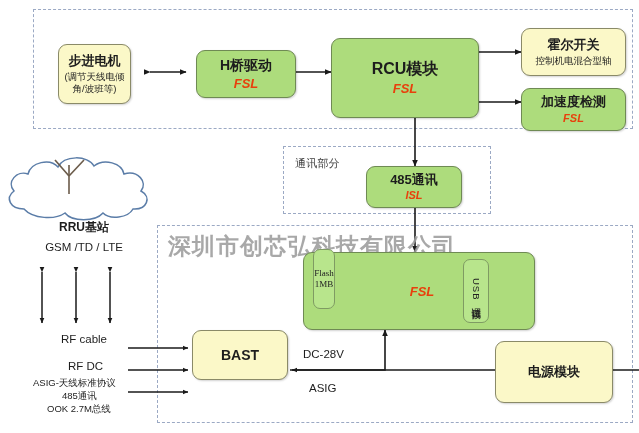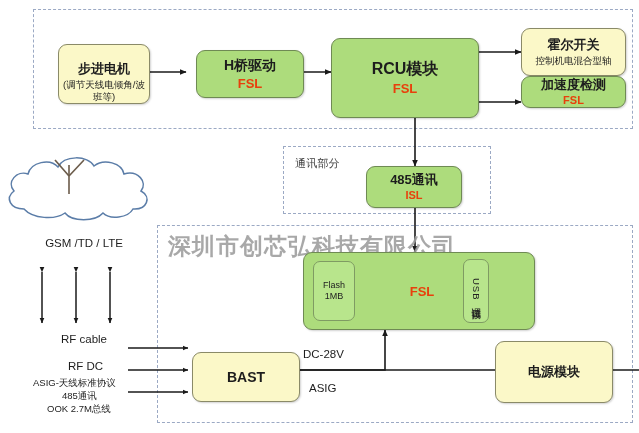--- a/index.html
+++ b/index.html
@@ -59,20 +59,21 @@
     font-weight:normal;
     margin-top:3px;
     line-height:1.25;
     padding:0 4px;
   }
   .node .chip{
     color:#e8400c;
     font-weight:bold;
     font-size:13px;
     margin-top:2px;
+    font-style:italic;
   }
   .node .chip.sm{ font-size:11px; }
 
   
   .subbox{
     position:absolute;
     box-sizing:border-box;
     border:1px solid #7f9b63;
     border-radius:7px;
     background:#b8e58c;
@@ -108,21 +109,21 @@
   .flabel.sm{ font-size:9.5px; }
 
   
   .cloud-text{
     position:absolute;
     text-align:center;
     color:#1d1d1d;
     white-space:nowrap;
   }
   .cloud-text .c1{ font-size:12px; font-weight:bold; }
-  .cloud-text .c2{ font-size:11.5px; margin-top:18px; }
+  .cloud-text .c2{ font-size:11.5px; margin-top:5px; }
 
   
   .watermark{
     position:absolute;
     color:#9d9d9d;
     font-size:23px;
     font-weight:bold;
     letter-spacing:1px;
     white-space:nowrap;
     opacity:.88;
@@ -197,74 +198,75 @@
       <line x1="128" y1="348" x2="188" y2="348" marker-end="url(#ahs)"></line>
       <line x1="128" y1="370" x2="188" y2="370" marker-end="url(#ahs)"></line>
       <line x1="128" y1="392" x2="188" y2="392" marker-end="url(#ahs)"></line>
     </g>
 
     <g stroke="#1a1a1a" stroke-width="1.5" fill="none">
       <line x1="639" y1="370" x2="292" y2="370" marker-end="url(#ahs)"></line>
     </g>
   </svg>
 
-  <div class="node yellow" style="left:58px;top:44px;width:92px;height:60px;justify-content:flex-end;">
+  <div class="node yellow" style="left:58px;top:44px;width:73px;height:60px;">
     <div class="t1 small">步进电机</div>
     <div class="t2">(调节天线电倾角/波班等)</div>
   </div>
 
-  <div class="node green" style="left:196px;top:50px;width:108px;height:48px;">
+  <div class="node green" style="left:196px;top:50px;width:100px;height:48px;">
     <div class="t1">H桥驱动</div>
     <div class="chip">FSL</div>
   </div>
 
   <div class="node green" style="left:331px;top:38px;width:148px;height:80px;">
     <div class="t1 big">RCU模块</div>
     <div class="chip">FSL</div>
   </div>
 
   <div class="node yellow" style="left:521px;top:28px;width:105px;height:48px;">
     <div class="t1 small">霍尔开关</div>
     <div class="t2">控制机电混合型轴</div>
   </div>
 
-  <div class="node green" style="left:521px;top:76px;width:105px;height:32px;">
+  <div class="node green" style="left:521px;top:88px;width:105px;height:43px;">
     <div class="t1 small">加速度检测</div>
     <div class="chip sm">FSL</div>
   </div>
 
   <div class="node green" style="left:366px;top:166px;width:96px;height:42px;">
     <div class="t1 small">485通讯</div>
     <div class="chip sm">ISL</div>
   </div>
 
   <div class="watermark" style="left:168px;top:192px;margin-top:39px;">深圳市创芯弘科技有限公司</div>
 
   <div class="node green" style="left:303px;top:252px;width:232px;height:78px;">
     <div class="chip" style="margin-left:6px;">FSL</div>
   </div>
 
-  <div class="subbox" style="left:313px;top:261px;width:42px;height:60px;flex-direction:column;">
+  <div class="subbox" style="left:313px;top:249px;width:22px;height:60px;flex-direction:column;font-family:Liberation Serif, serif;">
     <span>Flash</span>
     <span>1MB</span>
   </div>
 
   <div class="subbox vertical" style="left:463px;top:259px;width:26px;height:64px;">
     <span>USB调试接口</span>
   </div>
 
-  <div class="node yellow" style="left:192px;top:352px;width:108px;height:50px;">
+  <div class="node yellow" style="left:192px;top:330px;width:96px;height:50px;">
     <div class="t1">BAST</div>
   </div>
 
   <div class="node yellow" style="left:495px;top:341px;width:118px;height:62px;">
     <div class="t1 small">电源模块</div>
   </div>
 
   <div class="cloud-text" style="left:20px;top:219px;width:128px;">
+    <div class="c1">RRU基站</div>
     <div class="c2">GSM /TD / LTE</div>
   </div>
 
   <div class="flabel lg" style="left:61px;top:333px;">RF cable</div>
   <div class="flabel lg" style="left:68px;top:360px;">RF DC</div>
   <div class="flabel sm" style="left:33px;top:377px;">ASIG-天线标准协议</div>
   <div class="flabel sm" style="left:62px;top:390px;">485通讯</div>
   <div class="flabel sm" style="left:47px;top:403px;">OOK 2.7M总线</div>
 
   <div class="flabel lg" style="left:303px;top:348px;">DC-28V</div>

